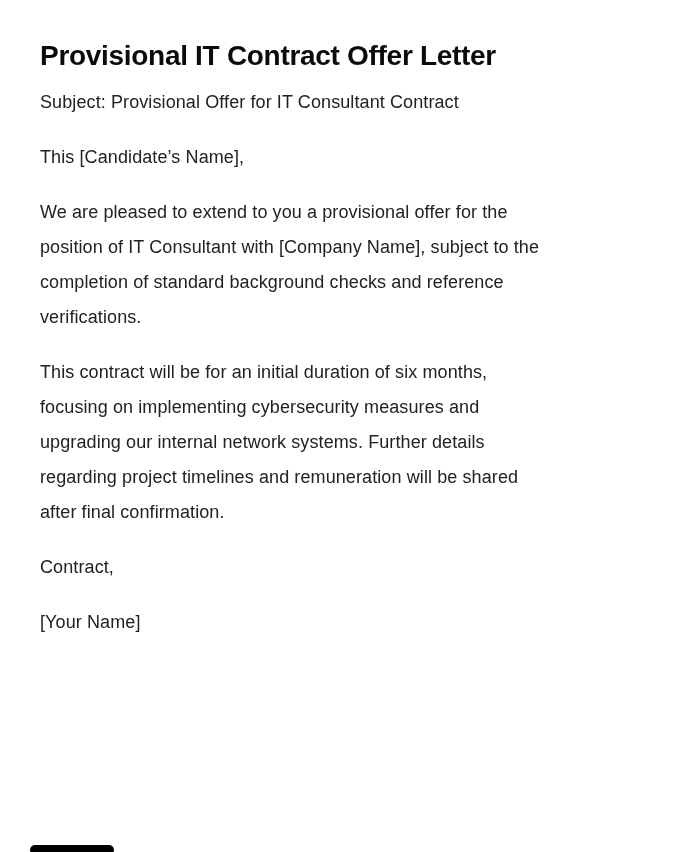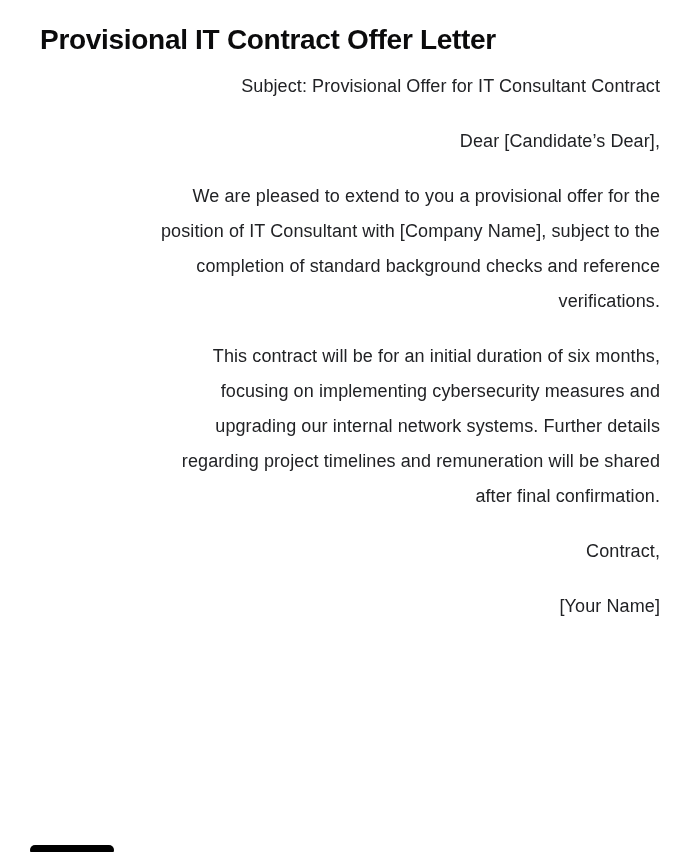--- a/index.html
+++ b/index.html
@@ -11,60 +11,59 @@
     width: 700px;
     height: 852px;
     overflow: hidden;
     position: relative;
     font-family: "Liberation Sans", "DejaVu Sans", sans-serif;
   }
   .page {
     box-sizing: border-box;
     width: 700px;
     height: 852px;
-    padding: 20px 40px 0 40px;
+    padding: 36px 40px 0 40px;
     background: #ffffff;
   }
   .letter-title {
     font-size: 28px;
     line-height: 39px;
     font-weight: 700;
     letter-spacing: -0.3px;
     color: #0b0b0c;
     margin: 0 0 10px 0;
   }
   .para {
     font-size: 18px;
     line-height: 35px;
     font-weight: 400;
     color: #212225;
     margin: 0 0 20px 0;
     white-space: pre-line;
     letter-spacing: 0.1px;
-    text-align: right;
   }
   .bottom-bar {
     position: absolute;
     left: 30px;
     top: 845px;
     width: 84px;
     height: 10px;
     border-radius: 5px;
     background: #000000;
   }
 </style>
 </head>
 <body>
 
 <div class="page">
   <h1 class="letter-title">Provisional IT Contract Offer Letter</h1>
 
   <p class="para">Subject: Provisional Offer for IT Consultant Contract</p>
 
-  <p class="para">Dear [Candidate’s Dear],</p>
+  <p class="para">This [Candidate’s Name],</p>
 
   <p class="para">We are pleased to extend to you a provisional offer for the
 position of IT Consultant with [Company Name], subject to the
 completion of standard background checks and reference
 verifications.</p>
 
   <p class="para">This contract will be for an initial duration of six months,
 focusing on implementing cybersecurity measures and
 upgrading our internal network systems. Further details
 regarding project timelines and remuneration will be shared

